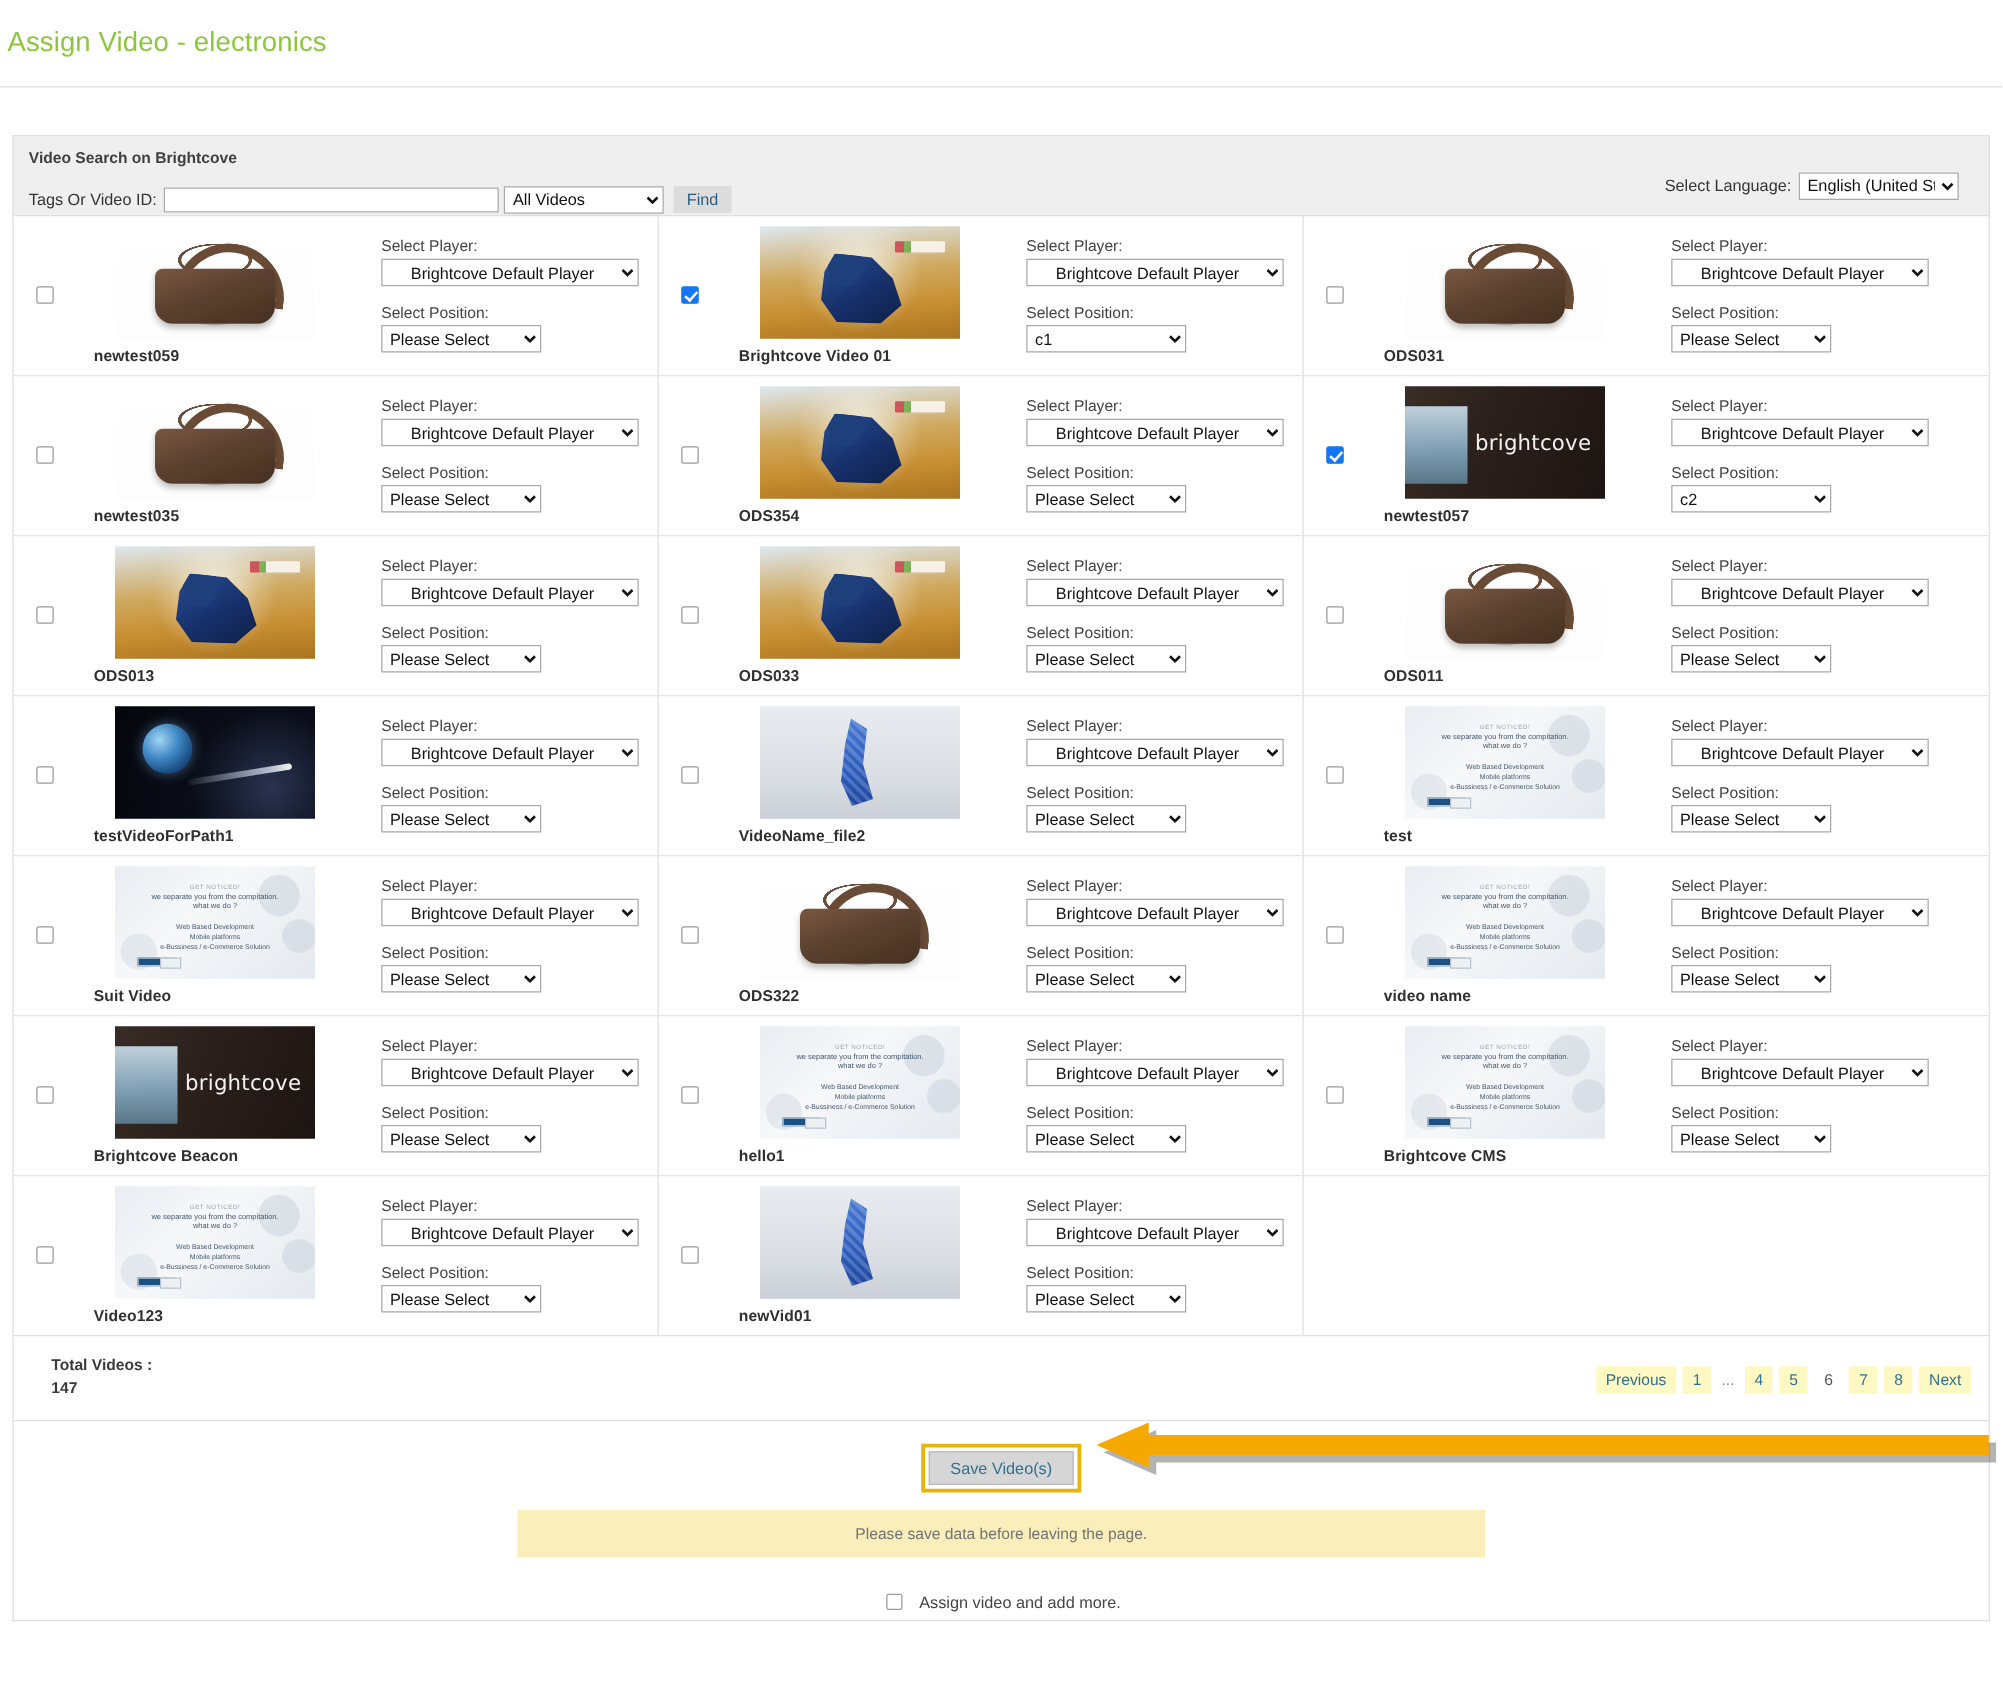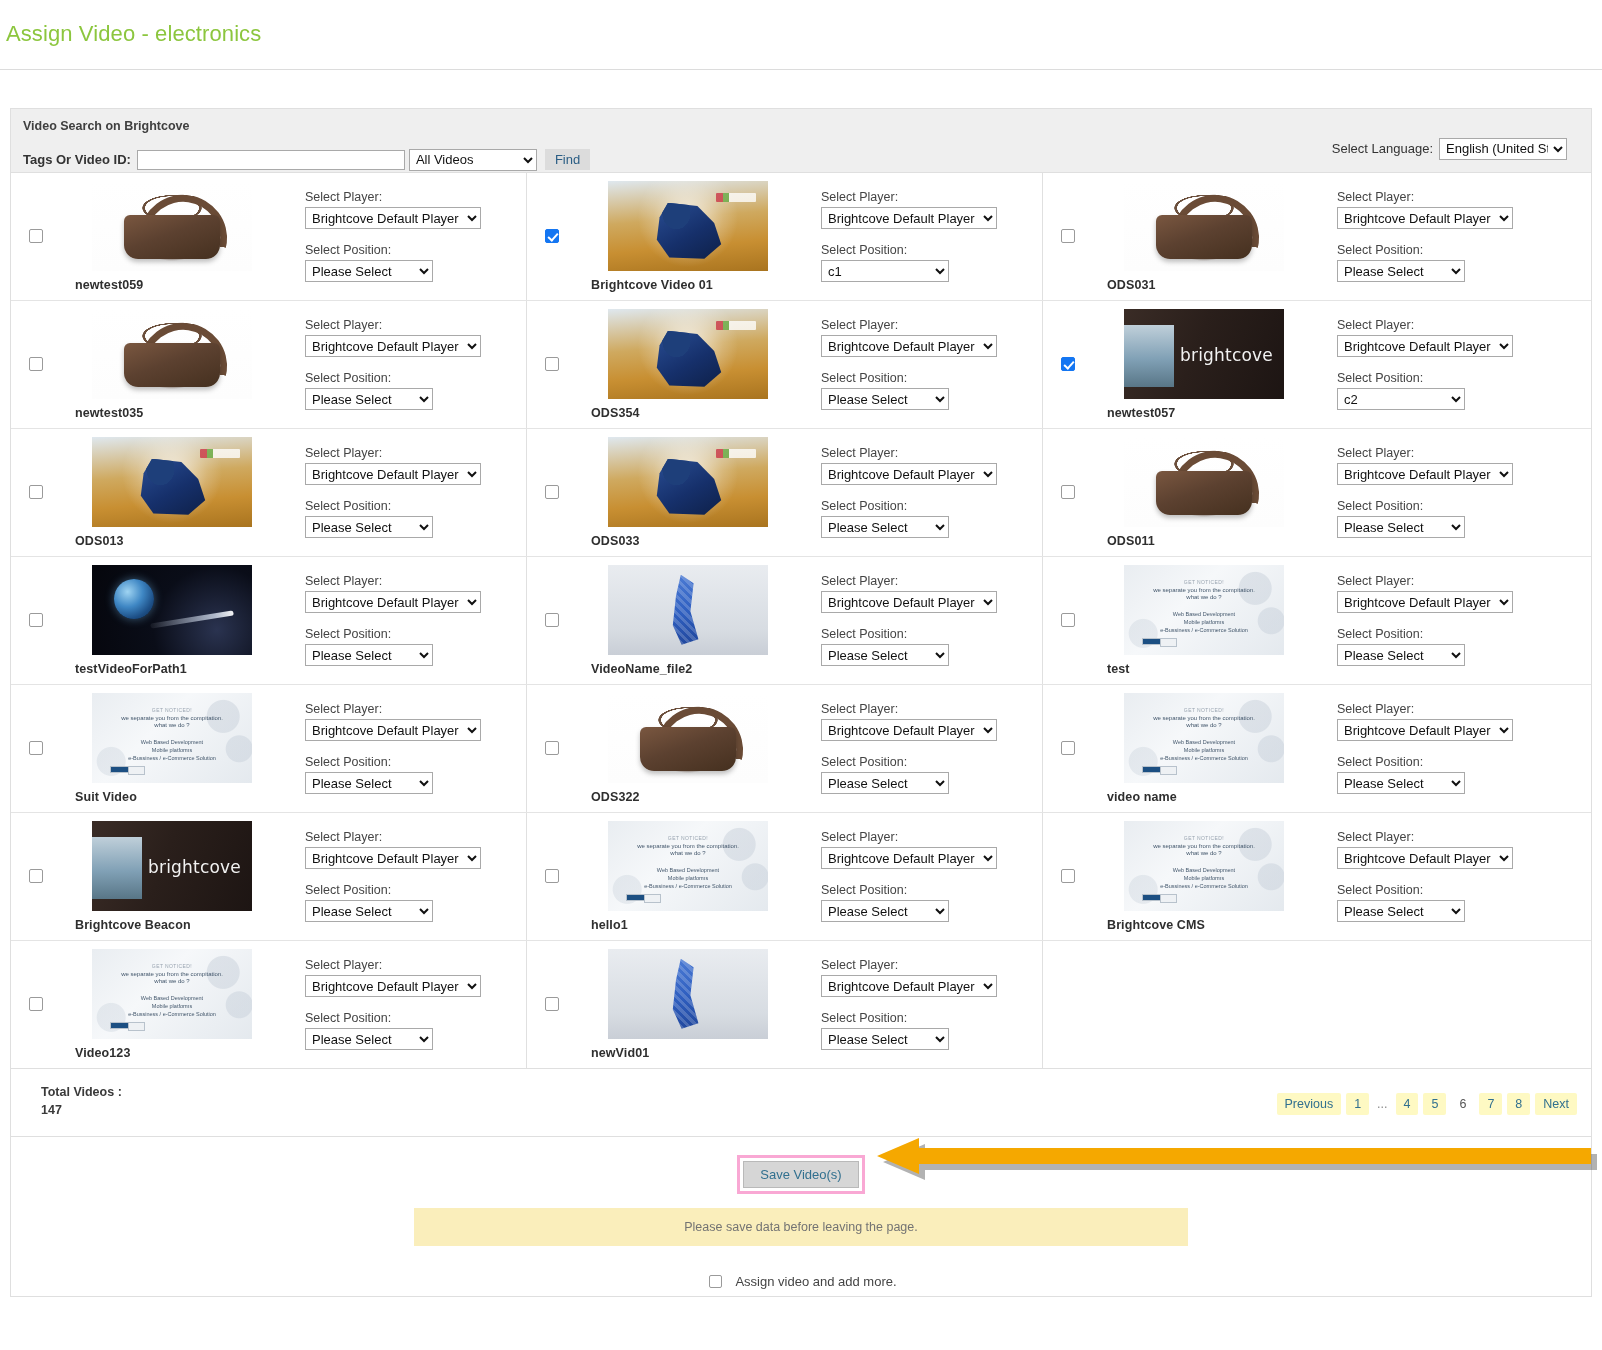--- a/index.html
+++ b/index.html
@@ -37,21 +37,21 @@
     position:relative;
     height:64px;
   }
   .search-panel-title {
     font-size:12.5px;
     font-weight:bold;
     color:#3f3f3f;
     margin-bottom:16px;
   }
   .search-row { display:flex; align-items:center; gap:0; }
-  .search-label { font-size:13px; color:#333; margin-right:6px;font-weight:bold; }
+  .search-label { font-size:13px; color:#333; margin-right:6px; }
   .text-input {
     width:268px; height:20px;
     border:1px solid #a9a9a9;
     background:#fff;
     font-family:"Liberation Sans", sans-serif;
     font-size:12px;
     padding:1px 3px;
     outline:none;
   }
   .sel {
@@ -163,21 +163,21 @@
 
   .opts-col {
     flex:1 1 auto;
     padding-left:22px;
   }
   .opt-label {
     font-size:12.5px;
     color:#444;
     margin-bottom:3px;
   }
-  .sel-player { width:176px; margin-bottom:14px; }
+  .sel-player { width:206px; margin-bottom:14px;text-align:center; }
   .sel-pos { width:128px; }
 
   
   .t-bag {
     background:
       radial-gradient(ellipse 46px 20px at 50% 30%, rgba(0,0,0,0) 58%, #6b4f3c 59%, #6b4f3c 64%, rgba(0,0,0,0) 65%),
       radial-gradient(ellipse 44px 26px at 50% 68%, #4a3326 0%, #6b4a35 52%, rgba(255,255,255,0) 72%),
       linear-gradient(180deg,#ffffff 0%, #fdfdfd 100%);
   }
   .t-bag::after {
@@ -342,21 +342,21 @@
   .save-area {
     margin:0 10px;
     border:1px solid #dfdfdf;
     border-top:none;
     position:relative;
     padding:18px 0 0 0;
     height:160px;
   }
   .save-center { display:flex; justify-content:center; }
   .save-hl {
-    border:3px solid #f9a8d4;
+    border:3px solid #eab308;
     padding:3px;
     display:inline-block;
   }
   .save-btn {
     background:#d6d6d6;
     border:1px solid #b9b9b9;
     color:#31708f;
     font-size:13px;
     font-family:"Liberation Sans", sans-serif;
     padding:5px 16px;

